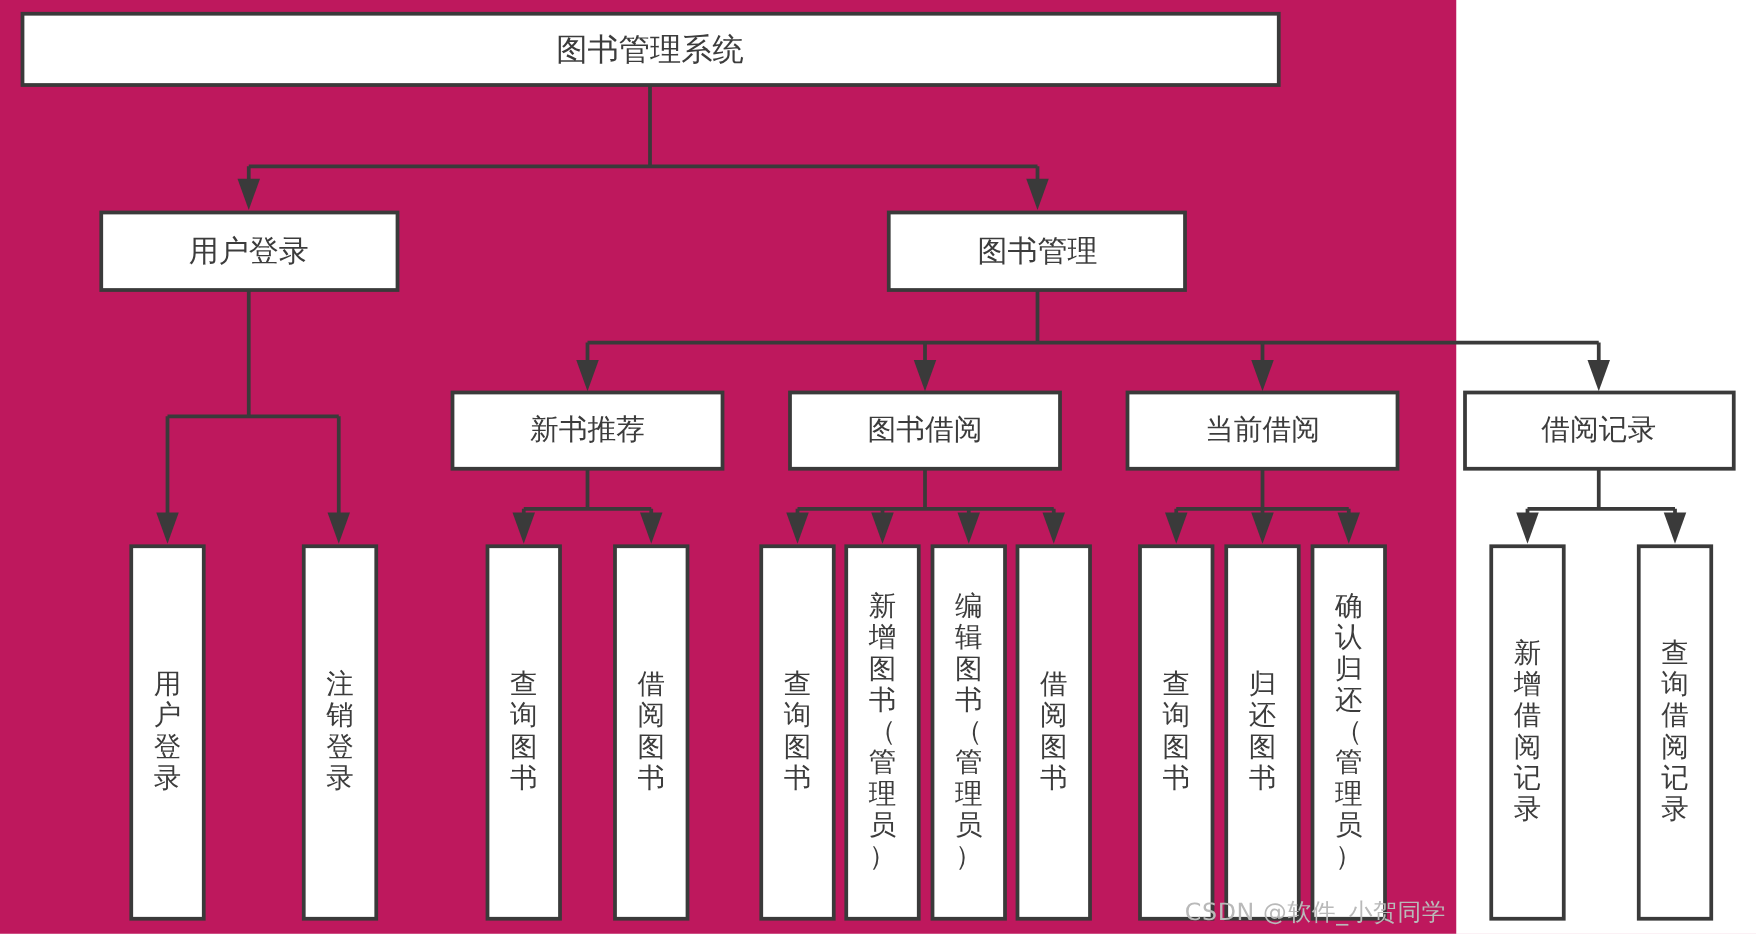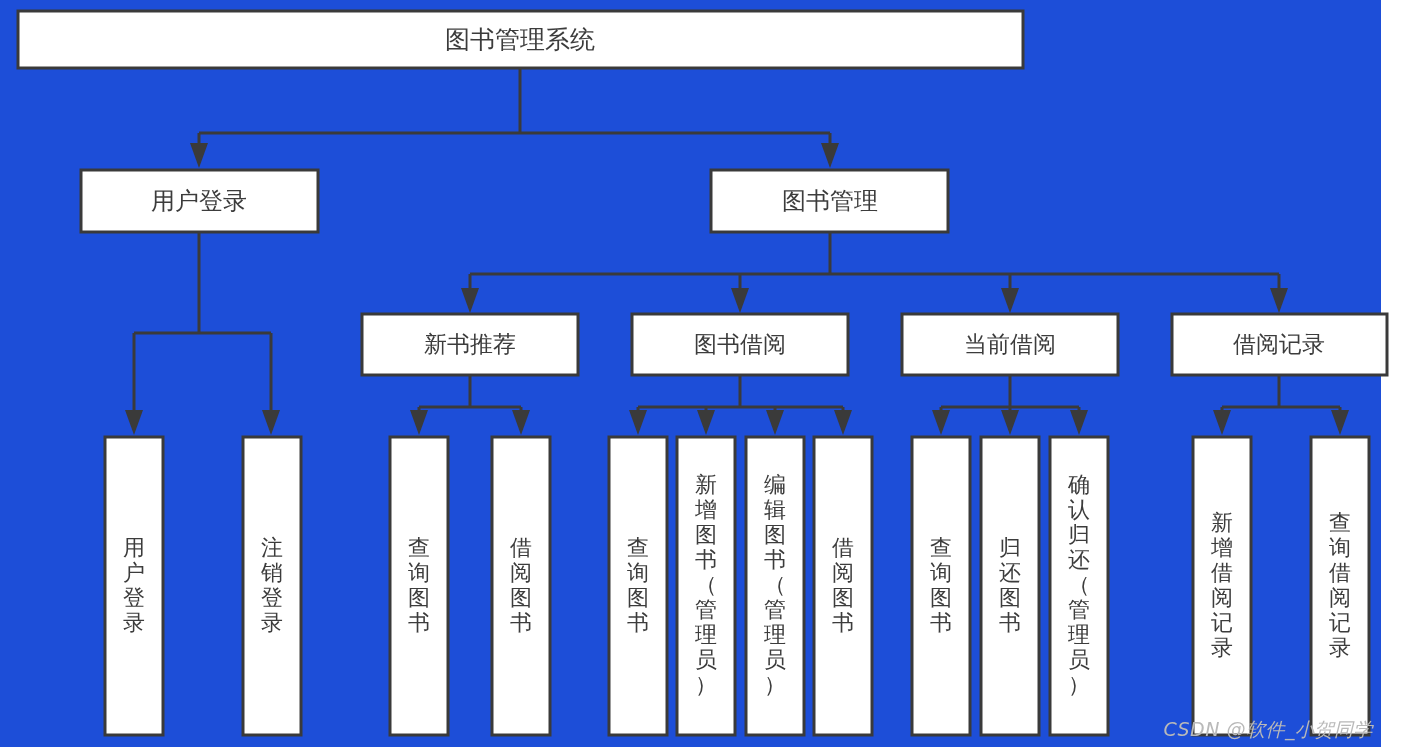--- a/index.html
+++ b/index.html
@@ -1,21 +1,21 @@
 <!DOCTYPE html>
 <html><head>
 <meta charset="utf-8">
 <style>
   html,body{margin:0;padding:0;background:#ffffff;}
   body{
     width:1405px;height:747px;
     font-family:"DejaVu Sans","Liberation Sans",sans-serif;
     overflow:hidden;
   }
-  #diagram-root{position:relative;width:1381px;height:747px;background:#1d4ed8;}
+  #diagram-root{position:relative;width:1165px;height:747px;background:#be185d;}
   svg#flow{position:absolute;left:0;top:0;width:1405px;height:747px;}
   .node-box{
     fill:#ffffff;stroke:#3a3a3a;stroke-width:3;
   }
   .node-label{
     fill:#3c3c3c;
     font-family:"DejaVu Sans","Liberation Sans",sans-serif;
     text-anchor:middle;
     dominant-baseline:middle;
   }
@@ -26,21 +26,20 @@
   .connector{stroke:#3a3a3a;stroke-width:3;fill:none;}
   .arrow-head{fill:#3a3a3a;stroke:none;}
   .watermark{
     position:absolute;
     right:8px;bottom:4px;
     font-size:19px;
     color:#b9b9b9;
     font-family:"DejaVu Sans","Liberation Sans",sans-serif;
     white-space:nowrap;
     letter-spacing:0.5px;
-    font-style:italic;
   }
 </style>
 </head>
 <body>
 
 <div id="diagram-root">
 
   <svg id="flow" viewBox="0 0 1405 747">
 
     <g>

